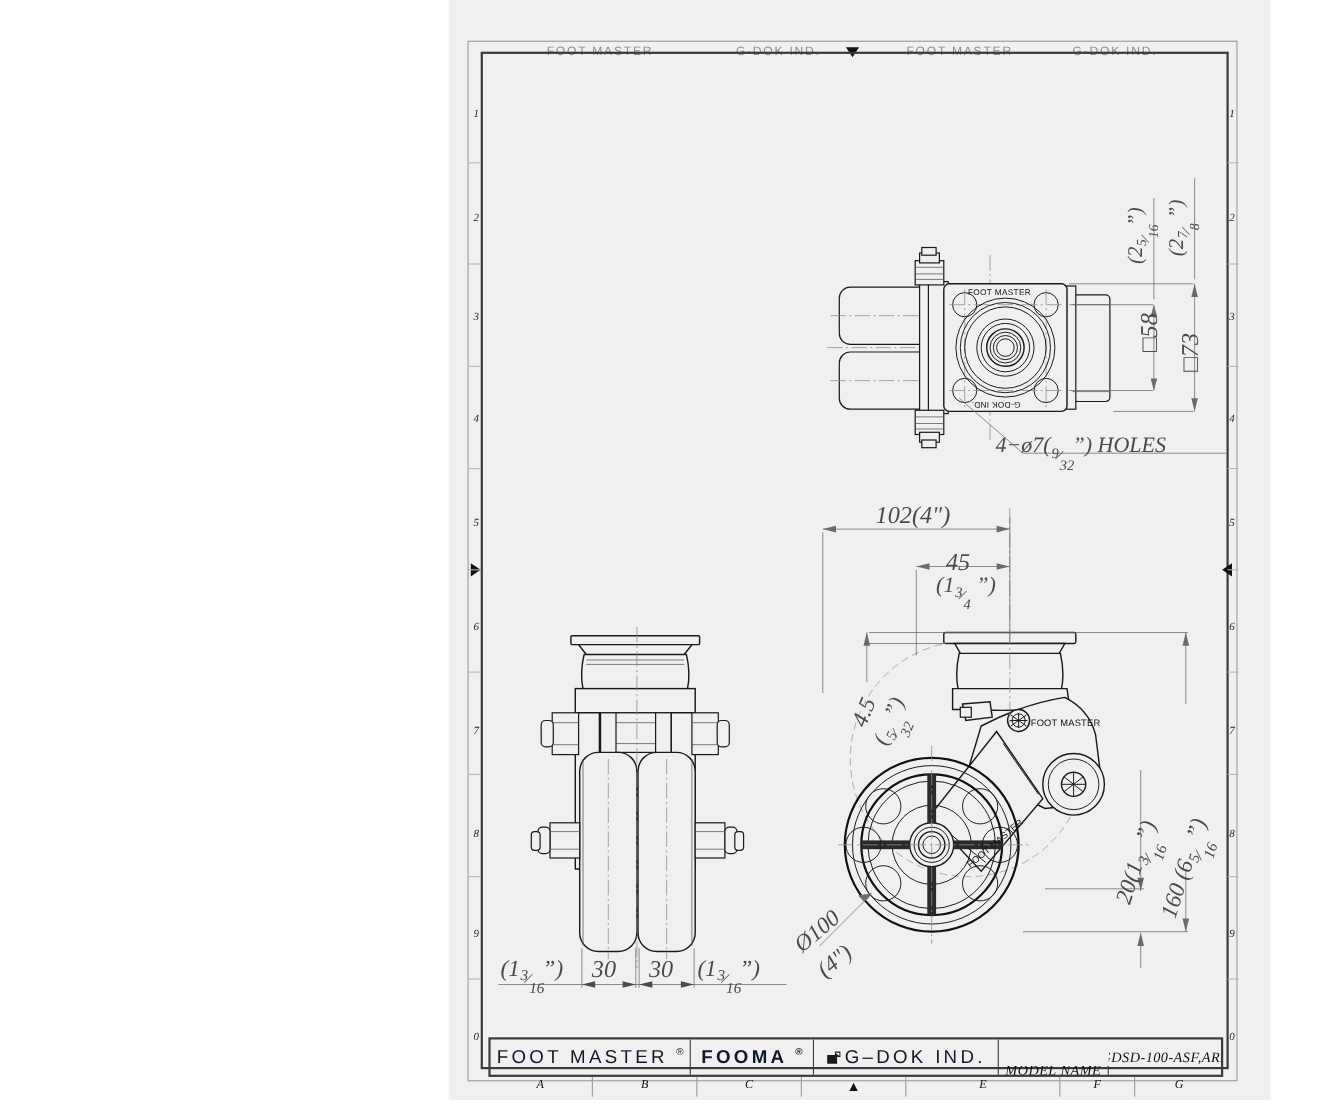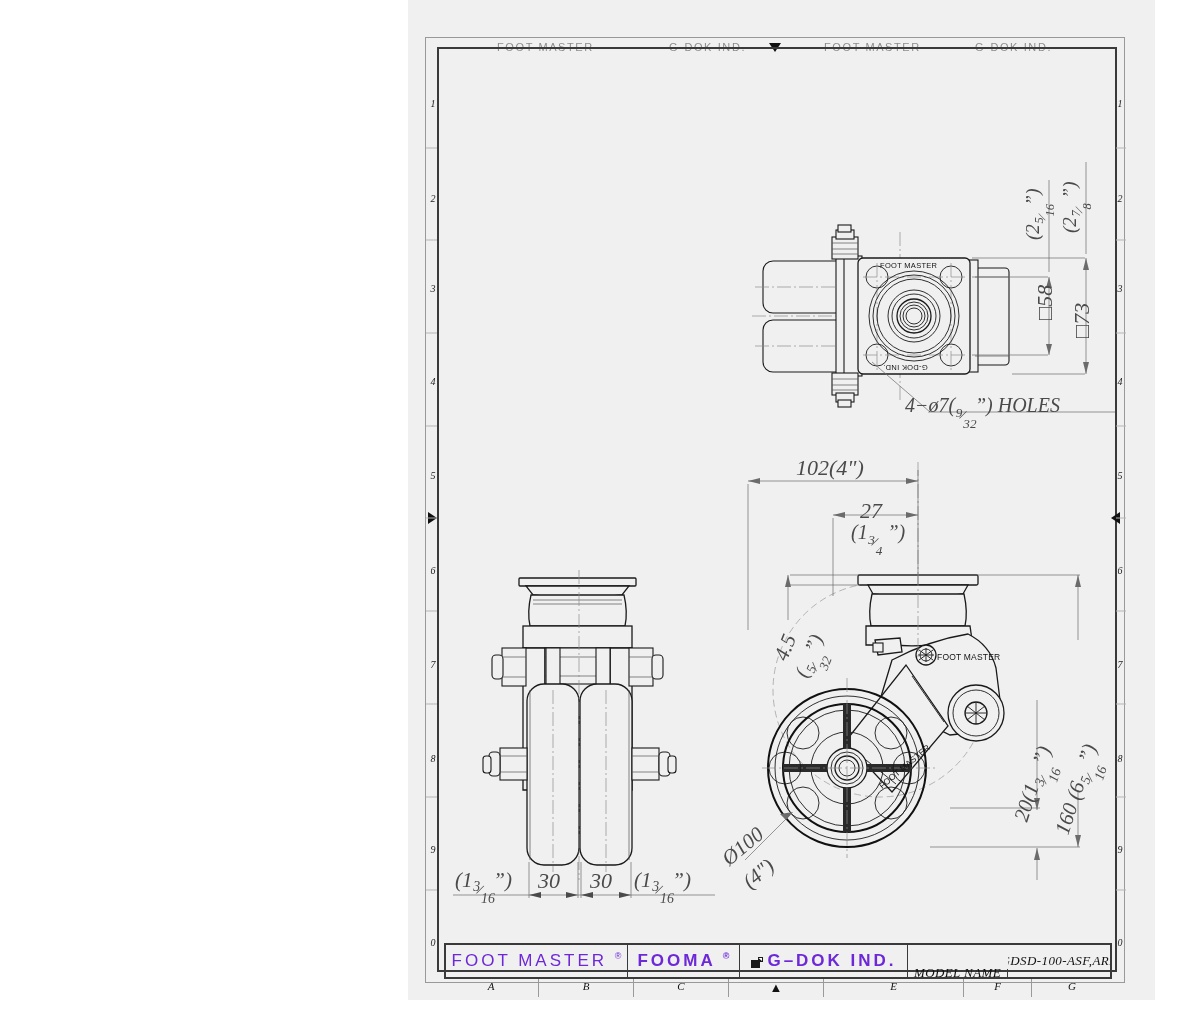--- a/index.html
+++ b/index.html
@@ -97,21 +97,21 @@
     justify-content: center;
     box-sizing: border-box;
     white-space: nowrap;
     overflow: hidden;
   }
   .tb-cell:last-child { border-right: none; }
   .tb-brand {
     font-family: "Liberation Sans", sans-serif;
     font-size: 17px;
     letter-spacing: 3px;
-    color: #6d28d9;
+    color: #0f172a;
   }
   .tb-brand sup { font-size: 9px; letter-spacing: 0; }
   .tb-italic {
     font-family: "Liberation Serif", serif;
     font-style: italic;
     font-size: 13px;
     color: #111;
     letter-spacing: 0.4px;
   }
   #gdok-logo {
@@ -438,21 +438,21 @@
     <line class="ln-dim" x1="1078" y1="575" x2="1078" y2="640"></line>
     <polygon fill="#6b6b6b" points="1078,575 1075,587 1081,587"></polygon>
     <line class="ln-dim" x1="1078" y1="790" x2="1078" y2="847"></line>
     <polygon fill="#6b6b6b" points="1078,847 1075,835 1081,835"></polygon>
   </svg>
 
   <div class="label-sm" style="left:937px;top:652px;font-size:8.5px;letter-spacing:0.2px;">FOOT MASTER</div>
   <div class="label-sm" style="left:877px;top:783px;font-size:8.5px;letter-spacing:0.2px;transform:rotate(-40deg);transform-origin:left top;">FOOT MASTER</div>
 
   <div class="dim" style="left:796px;top:455px;font-size:22px;">102(4")</div>
-  <div class="dim" style="left:860px;top:498px;font-size:22px;">27</div>
+  <div class="dim" style="left:860px;top:498px;font-size:22px;">45</div>
   <div class="dim" style="left:851px;top:521px;font-size:20px;">(1<span class="frac"><span class="n">3</span><span class="s">/</span><span class="d">4</span></span>”)</div>
 
   <div class="dim" style="left:769px;top:655px;font-size:21px;transform:rotate(-68deg);transform-origin:left top;">4.5</div>
   <div class="dim" style="left:790px;top:672px;font-size:20px;transform:rotate(-68deg);transform-origin:left top;">(<span class="frac"><span class="n">5</span><span class="s">/</span><span class="d">32</span></span>”)</div>
 
   <div class="dim" style="left:717px;top:852px;font-size:21px;transform:rotate(-40deg);transform-origin:left top;">Ø100</div>
   <div class="dim" style="left:738px;top:875px;font-size:21px;transform:rotate(-40deg);transform-origin:left top;">(4")</div>
 
   <div class="dim" style="left:1009px;top:817px;font-size:21px;transform:rotate(-72deg);transform-origin:left top;">20(1<span class="frac"><span class="n">3</span><span class="s">/</span><span class="d">16</span></span>”)</div>
   <div class="dim" style="left:1050px;top:830px;font-size:21px;transform:rotate(-72deg);transform-origin:left top;">160 (6<span class="frac"><span class="n">5</span><span class="s">/</span><span class="d">16</span></span>”)</div>
@@ -523,21 +523,21 @@
   <div class="dim" style="left:590px;top:868px;font-size:22px;">30</div>
   <div class="dim" style="left:634px;top:868px;font-size:21px;">(1<span class="frac"><span class="n">3</span><span class="s">/</span><span class="d">16</span></span>”)</div>
 
   <div id="titleblock">
     <div class="tb-cell" style="flex:0 0 182px;">
       <span class="tb-brand"><span>FOOT MASTER</span> <sup>®</sup></span>
     </div>
     <div class="tb-cell" style="flex:0 0 112px;font-weight:bold;">
       <span class="tb-brand"><span>FOOMA</span> <sup>®</sup></span>
     </div>
-    <div class="tb-cell" style="flex:0 0 168px;font-weight:bold;">
+    <div class="tb-cell" style="flex:0 0 168px;">
       <span id="gdok-logo">
         <svg width="14" height="13" style="position:static;">
           <path d="M1,4 L8,4 L8,1 L13,1 L13,6 L10,6 L10,12 L1,12 Z" fill="#1a1a1a"></path>
           <path d="M8.5,2 L12,2 L12,5 Z" fill="#ffffff"></path>
         </svg>
       </span>
       <span class="tb-brand">G–DOK  IND.</span>
     </div>
     <div class="tb-cell" style="flex:0 0 100px;margin-top:24px;">
       <span class="tb-italic">MODEL NAME</span>

